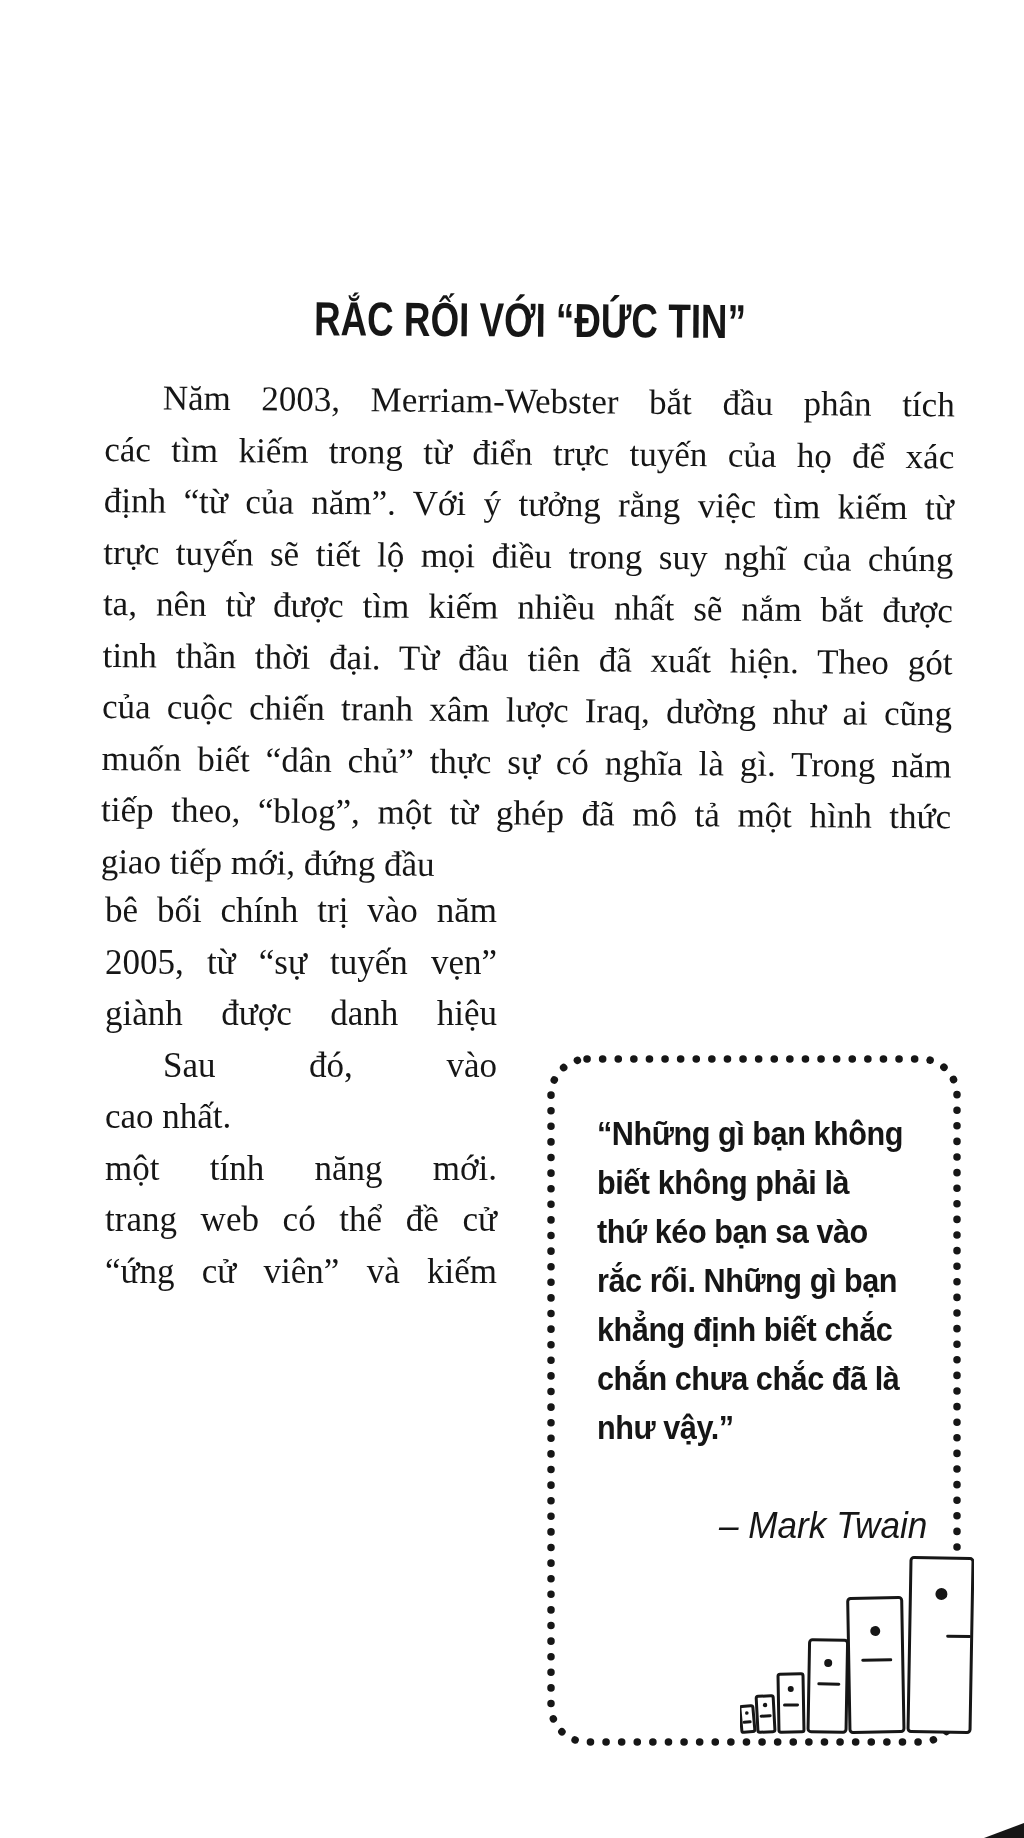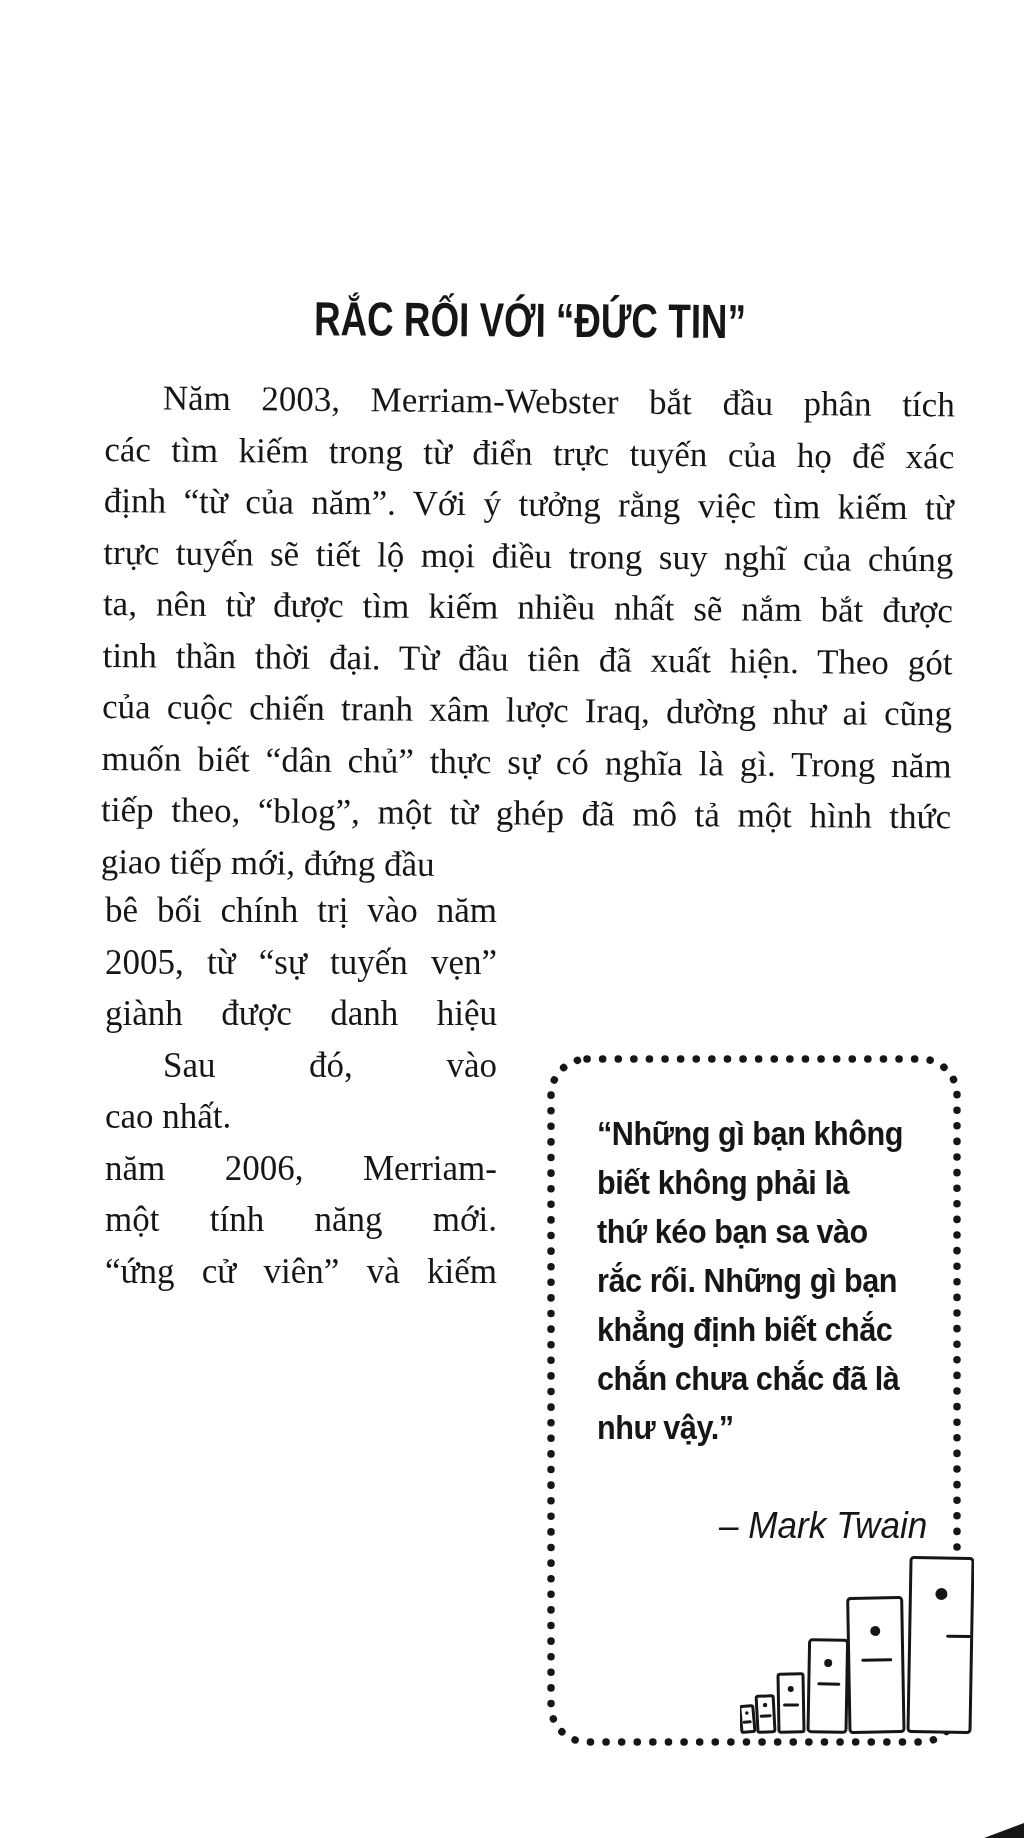--- a/index.html
+++ b/index.html
@@ -80,22 +80,22 @@
     <div class="tline">tiếp theo, “blog”, một từ ghép đã mô tả một hình thức</div>
     <div class="tline left">giao tiếp mới, đứng đầu</div>
   </div>
 
 <div class="column-1">
     <div class="tline">bê bối chính trị vào năm</div>
     <div class="tline">2005, từ “sự tuyến vẹn”</div>
     <div class="tline">giành được danh hiệu</div>
     <div class="tline indent">Sau đó, vào</div>
     <div class="tline left">cao nhất.</div>
-    <div class="tline">năm 2006, Merriam-</div>
     <div class="tline">một tính năng mới.</div>
+    <div class="tline">trang web có thể đề cử</div>
     <div class="tline">“ứng cử viên” và kiếm</div>
   </div>
 
 <div class="quote-box">
   <svg class="quote-border" width="418" height="695" viewBox="0 0 418 695">
     <rect x="6" y="6" width="406" height="683" rx="36" fill="none" stroke="#161616" stroke-width="7.5" stroke-dasharray="0.1 15.5" stroke-linecap="round"></rect>
   </svg>
   <div class="quote-content">
       <div class="tline">“Những gì bạn không</div>
       <div class="tline">biết không phải là</div>

